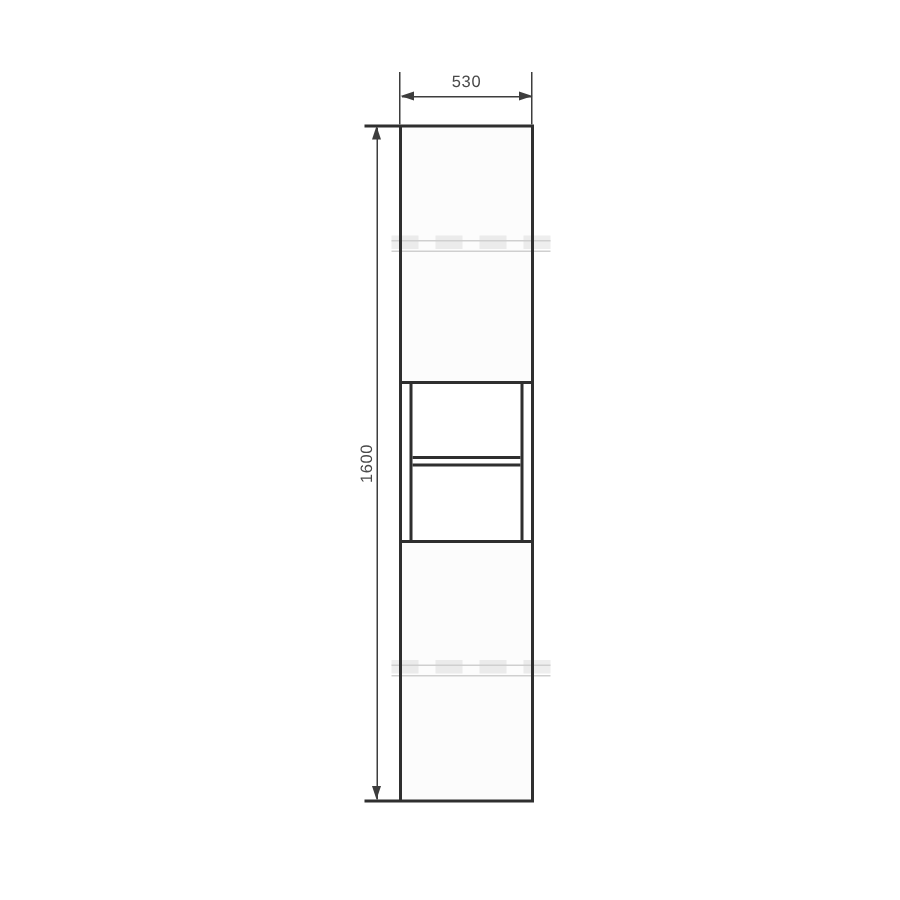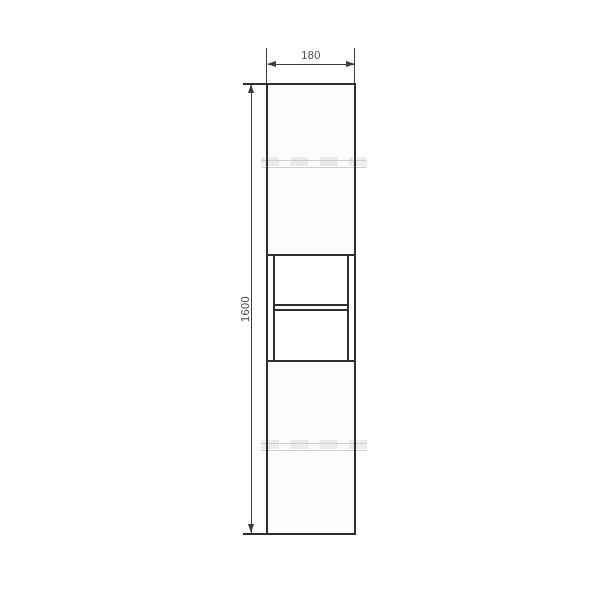--- a/index.html
+++ b/index.html
@@ -104,20 +104,20 @@
   <div class="abs shelf"></div>
 
   <div class="abs hline ext-top-edge"></div>
   <div class="abs hline ext-bottom-edge"></div>
 
   <div class="abs dimline width-ext-left"></div>
   <div class="abs dimline width-ext-right"></div>
   <div class="abs dimline width-dim"></div>
   <div class="abs arr arr-left"></div>
   <div class="abs arr arr-right"></div>
-  <div class="abs dim-label width-label">180</div>
+  <div class="abs dim-label width-label">530</div>
 
   <div class="abs dimline height-dim"></div>
   <div class="abs arr arr-up"></div>
   <div class="abs arr arr-down"></div>
   <div class="abs dim-label height-label">1600</div>
 
 </div>
 
 </body></html>

